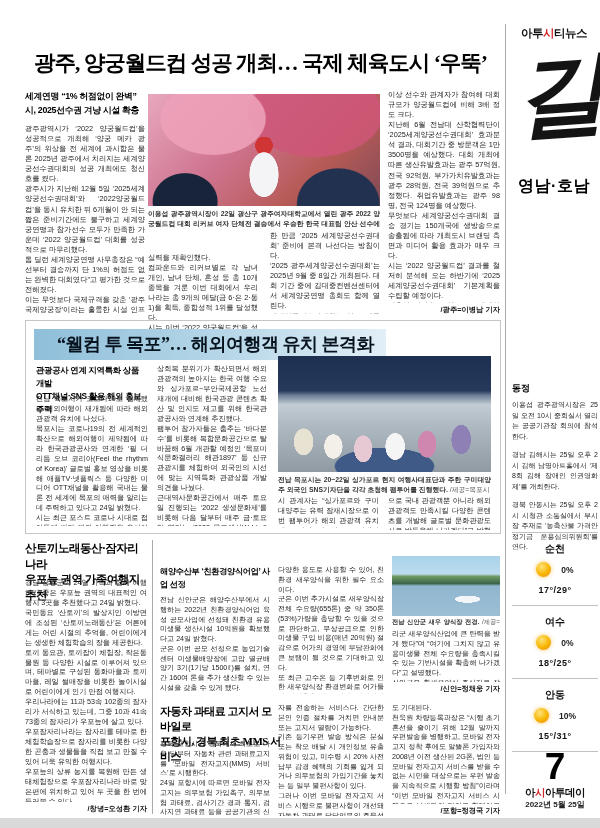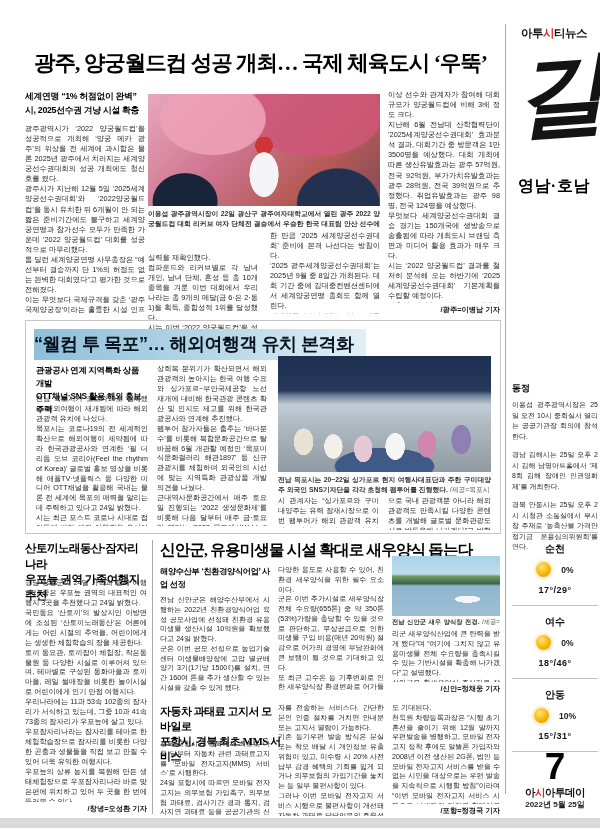--- a/index.html
+++ b/index.html
@@ -2,22 +2,22 @@
 <html><head>
 <meta charset="utf-8">
 <style>
   html,body{margin:0;padding:0;background:#efefef;}
   #page{position:relative;width:600px;height:828px;background:#ffffff;margin:0 auto;
         font-family:"Liberation Sans","DejaVu Sans",sans-serif;color:#222;overflow:hidden;}
   .abs{position:absolute;}
   
   .h-main{font-family:"Liberation Serif","DejaVu Serif",serif;font-weight:bold;color:#000;
           font-size:21.5px;letter-spacing:-1px;white-space:nowrap;}
-  .h-band{font-family:Liberation Sans, sans-serif;font-weight:bold;color:#06121d;
-          font-size:18px;letter-spacing:-0.5px;display:inline-block;padding:3px 12px 4px 0;
+  .h-band{font-family:Liberation Serif, serif;font-weight:bold;color:#06121d;
+          font-size:18px;letter-spacing:-0.5px;display:inline-block;padding:3px 12px 4px 23px;
           background:linear-gradient(90deg,#8fbfda 0%,#b7d7e8 55%,#e2eff7 100%);white-space:nowrap;}
   .h-mid{font-family:"Liberation Serif","DejaVu Serif",serif;font-weight:bold;color:#000;
          font-size:15.5px;letter-spacing:-0.8px;white-space:nowrap;}
   .h-small{font-family:"Liberation Serif","DejaVu Serif",serif;font-weight:bold;color:#000;
            font-size:11.5px;line-height:1.35;letter-spacing:-0.5px;}
   .subhead{font-weight:bold;color:#000;font-size:8.8px;line-height:1.55;letter-spacing:-0.3px;}
   
   .body{font-size:7.3px;line-height:1.38;text-align:justify;color:#1c1c1c;
         white-space:pre-line;overflow:hidden;}
   .byline{font-size:7.3px;font-weight:bold;text-align:right;color:#111;margin-top:2px;}
@@ -149,21 +149,20 @@
 토끼 동요관, 토끼잡이 체험장, 작은동물원 등 다양한 시설로 이루어져 있으며, 테마별로 구성된 동화마을과 토끼마을, 레일 썰매장을 비롯한 놀이시설로 어린이에게 인기 만점 여행지다.
 우리나라에는 11과 53속 102종의 잠자리가 서식하고 있는데, 그중 10과 41속 73종의 잠자리가 우포늪에 살고 있다.
 우포잠자리나라는 잠자리를 테마로 한 체험학습장으로 잠자리를 비롯한 다양한 곤충과 생물들을 직접 보고 만질 수 있어 더욱 유익한 여행지다.
 우포늪의 상류 농지를 복원해 만든 생태체험장으로 우포잠자리나라 바로 맞은편에 위치하고 있어 두 곳을 한 번에 둘러볼 수 있다.
 우포늪의 축소판으로 다양한 생물을 만날 수 있으며, 집라인의 인기 코스다. 쪽배체험, 미꾸라지잡기, 논고동줍기 등 다양한 체험을 할 수 있으며 체험 예약은 군 홈페이지에서 가능하다.</div>
     <div class="byline">/창녕=오성환 기자</div>
   </div>
 
   <div class="abs vrule" style="left:152px;top:540px;height:274px;"></div>
 
-  <div class="abs h-mid" style="left:160px;top:540px;width:340px;">신안군, 유용미생물 시설 확대로 새우양식 돕는다</div>
   <div class="abs subhead" style="left:160px;top:566px;width:112px;font-size:8.2px;">
     <div>해양수산부 ‘친환경양식어업’ 사업 선정</div>
   </div>
   <div class="abs body" style="left:160px;top:596px;width:110px;height:98px;font-size:7.1px;">전남 신안군은 해양수산부에서 시행하는 2022년 친환경양식어업 육성 공모사업에 선정돼 친환경 유용미생물 생산시설 10억원을 확보했다고 24일 밝혔다.
 군은 이번 공모 선정으로 농업기술센터 미생물배양장에 고압 멸균배양기 3기(1기당 1500ℓ)를 설치, 연간 160여 톤을 추가 생산할 수 있는 시설을 갖출 수 있게 됐다.
 수산용 유용미생물은 광합성균과 유산균, 고초균 3종으로 양식장 내 유기물 유독물질의 흡수 또는 분해를 통해 양식환경 개선과 병원성 세균번식 억제, 면역력 증진 등</div>
   <div class="abs body" style="left:278px;top:566px;width:106px;height:128px;font-size:7.1px;">다양한 용도로 사용할 수 있어, 친환경 새우양식을 위한 필수 요소이다.
 군은 이번 추가시설로 새우양식장 전체 수요량(655톤) 중 약 350톤(53%)가량을 충당할 수 있을 것으로 판단하고, 무상공급으로 인한 미생물 구입 비용(매년 20억원) 절감으로 어가의 경영에 부담완화에 큰 보탬이 될 것으로 기대하고 있다.
 또 최근 고수온 등 기후변화로 인한 새우양식장 환경변화로 어가들이 어려움을 겪고 있어, 안정적인 양식경영은 물론 양식환경 개선, 친환경 양식 확산·확대와 함께 특히 세계자연유산으로 등재된 청정 ‘신안갯벌’ 보호·관리에 큰 역할을 할 것으로 전망하고 있다.
 군 관계자는 “이번 공모사업 선정으로 우</div>
@@ -219,21 +218,21 @@
         <span class="wpop">0%</span>
       </div>
       <div class="wtemp">17°/29°</div>
     </div>
       <div class="wblock">
       <div class="wcity">여수</div>
       <div class="wrow">
         <span class="sun"></span>
         <span class="wpop">0%</span>
       </div>
-      <div class="wtemp">18°/46°</div>
+      <div class="wtemp">18°/25°</div>
     </div>
       <div class="wblock">
       <div class="wcity">안동</div>
       <div class="wrow">
         <span class="sun"></span>
         <span class="wpop">10%</span>
       </div>
       <div class="wtemp">15°/31°</div>
     </div>
     </div>

